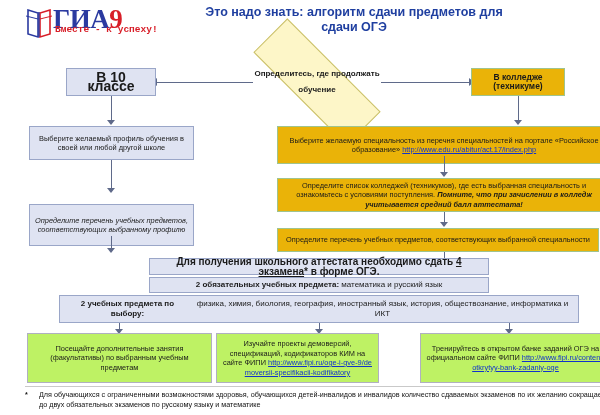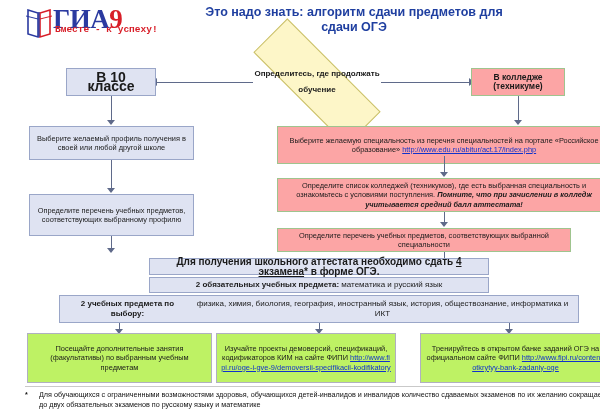--- a/index.html
+++ b/index.html
@@ -43,21 +43,21 @@
   .box{
     position:absolute;
     box-sizing:border-box;
     border:1px solid #9aa6c8;
     background:#dfe3f2;
     text-align:center;
     display:flex;align-items:center;justify-content:center;
     padding:2px 4px;
     line-height:9.5px;
   }
-  .box.green{background:#fca5a5;border-color:#9fc48e;}
+  .box.green{background:#eab308;border-color:#9fc48e;}
   .box.grey{background:#bef264;border-color:#b0b0c0;}
   .box.bold{font-weight:bold;}
 
   
   .diamond{
     position:absolute;
     box-sizing:border-box;
   }
   .diamond .shape{
     position:absolute;inset:0;
@@ -135,25 +135,25 @@
 
   <div class="ln h" style="left:137px;top:82px;width:97px;"></div>
   <div class="arrow-left" style="left:133px;top:78px;"></div>
   <div class="ln h" style="left:362px;top:82px;width:90px;"></div>
   <div class="arrow-right" style="left:450px;top:78px;"></div>
 
   <div class="box bold" style="left:47px;top:68px;width:90px;height:28px;font-size:14px;">В 10 классе</div>
   <div class="ln v" style="left:92px;top:96px;height:26px;"></div>
   <div class="arrow-down" style="left:88px;top:120px;"></div>
 
-  <div class="box" style="left:10px;top:126px;width:165px;height:34px;">Выберите желаемый профиль получения в своей или любой другой школе</div>
+  <div class="box" style="left:10px;top:126px;width:165px;height:34px;">Выберите желаемый профиль обучения в своей или любой другой школе</div>
   <div class="ln v" style="left:92px;top:160px;height:30px;"></div>
   <div class="arrow-down" style="left:88px;top:188px;"></div>
 
-  <div class="box" style="left:10px;top:194px;width:165px;height:42px;">Определите перечень учебных предметов, соответствующих выбранному профилю</div>
+  <div class="box" style="left:10px;top:204px;width:165px;height:42px;font-style:italic;">Определите перечень учебных предметов, соответствующих выбранному профилю</div>
   <div class="ln v" style="left:92px;top:236px;height:14px;"></div>
   <div class="arrow-down" style="left:88px;top:248px;"></div>
 
   <div class="box green bold" style="left:452px;top:68px;width:94px;height:28px;font-size:8.5px;">В колледже (техникуме)</div>
   <div class="ln v" style="left:499px;top:96px;height:26px;"></div>
   <div class="arrow-down" style="left:495px;top:120px;"></div>
 
   <div class="box green" style="left:258px;top:126px;width:334px;height:38px;">
     <div>
       <span>Выберите желаемую специальность из перечня специальностей на портале «Российское образование»</span>
@@ -165,21 +165,21 @@
 
   <div class="box green" style="left:258px;top:178px;width:334px;height:34px;">
     <div>
       <span>Определите список колледжей (техникумов), где есть выбранная специальность и ознакомьтесь с условиями поступления.</span>
       <span class="b i">Помните, что при зачислении в колледж  учитывается средний балл аттестата!</span>
     </div>
   </div>
   <div class="ln v" style="left:425px;top:212px;height:12px;"></div>
   <div class="arrow-down" style="left:421px;top:222px;"></div>
 
-  <div class="box green" style="left:258px;top:228px;width:294px;height:24px;">Определите перечень учебных предметов, соответствующих выбранной специальности</div>
+  <div class="box green" style="left:258px;top:228px;width:322px;height:24px;">Определите перечень учебных предметов, соответствующих выбранной специальности</div>
   <div class="ln v" style="left:425px;top:252px;height:8px;"></div>
   <div class="arrow-down" style="left:421px;top:258px;"></div>
 
   <div class="box bold" style="left:130px;top:258px;width:340px;height:17px;font-size:10px;">
     <div>
       <span>Для получения школьного аттестата необходимо сдать </span><span class="u">4 экзамена</span><span>* в форме ОГЭ.</span>
     </div>
   </div>
 
   <div class="box" style="left:130px;top:277px;width:340px;height:16px;font-size:8px;">
@@ -195,21 +195,21 @@
 
   <div class="ln v" style="left:100px;top:323px;height:8px;"></div>
   <div class="arrow-down" style="left:96px;top:329px;"></div>
   <div class="ln v" style="left:300px;top:323px;height:8px;"></div>
   <div class="arrow-down" style="left:296px;top:329px;"></div>
   <div class="ln v" style="left:490px;top:323px;height:8px;"></div>
   <div class="arrow-down" style="left:486px;top:329px;"></div>
 
   <div class="box grey" style="left:8px;top:333px;width:185px;height:50px;">Посещайте дополнительные занятия (факультативы) по выбранным учебным предметам</div>
 
-  <div class="box grey" style="left:197px;top:333px;width:180px;height:50px;">
+  <div class="box grey" style="left:197px;top:333px;width:163px;height:50px;">
     <div>
       <span>Изучайте проекты демоверсий, спецификаций, кодификаторов КИМ на сайте ФИПИ</span>
       <span class="link">http://www.fipi.ru/oge-i-gve-9/demoversii-specifikacii-kodifikatory</span>
     </div>
   </div>
 
   <div class="box grey" style="left:401px;top:333px;width:191px;height:50px;">
     <div>
       <span>Тренируйтесь в открытом банке заданий ОГЭ на официальном сайте ФИПИ</span>
       <span class="link">http://www.fipi.ru/content/otkrytyy-bank-zadaniy-oge</span>

